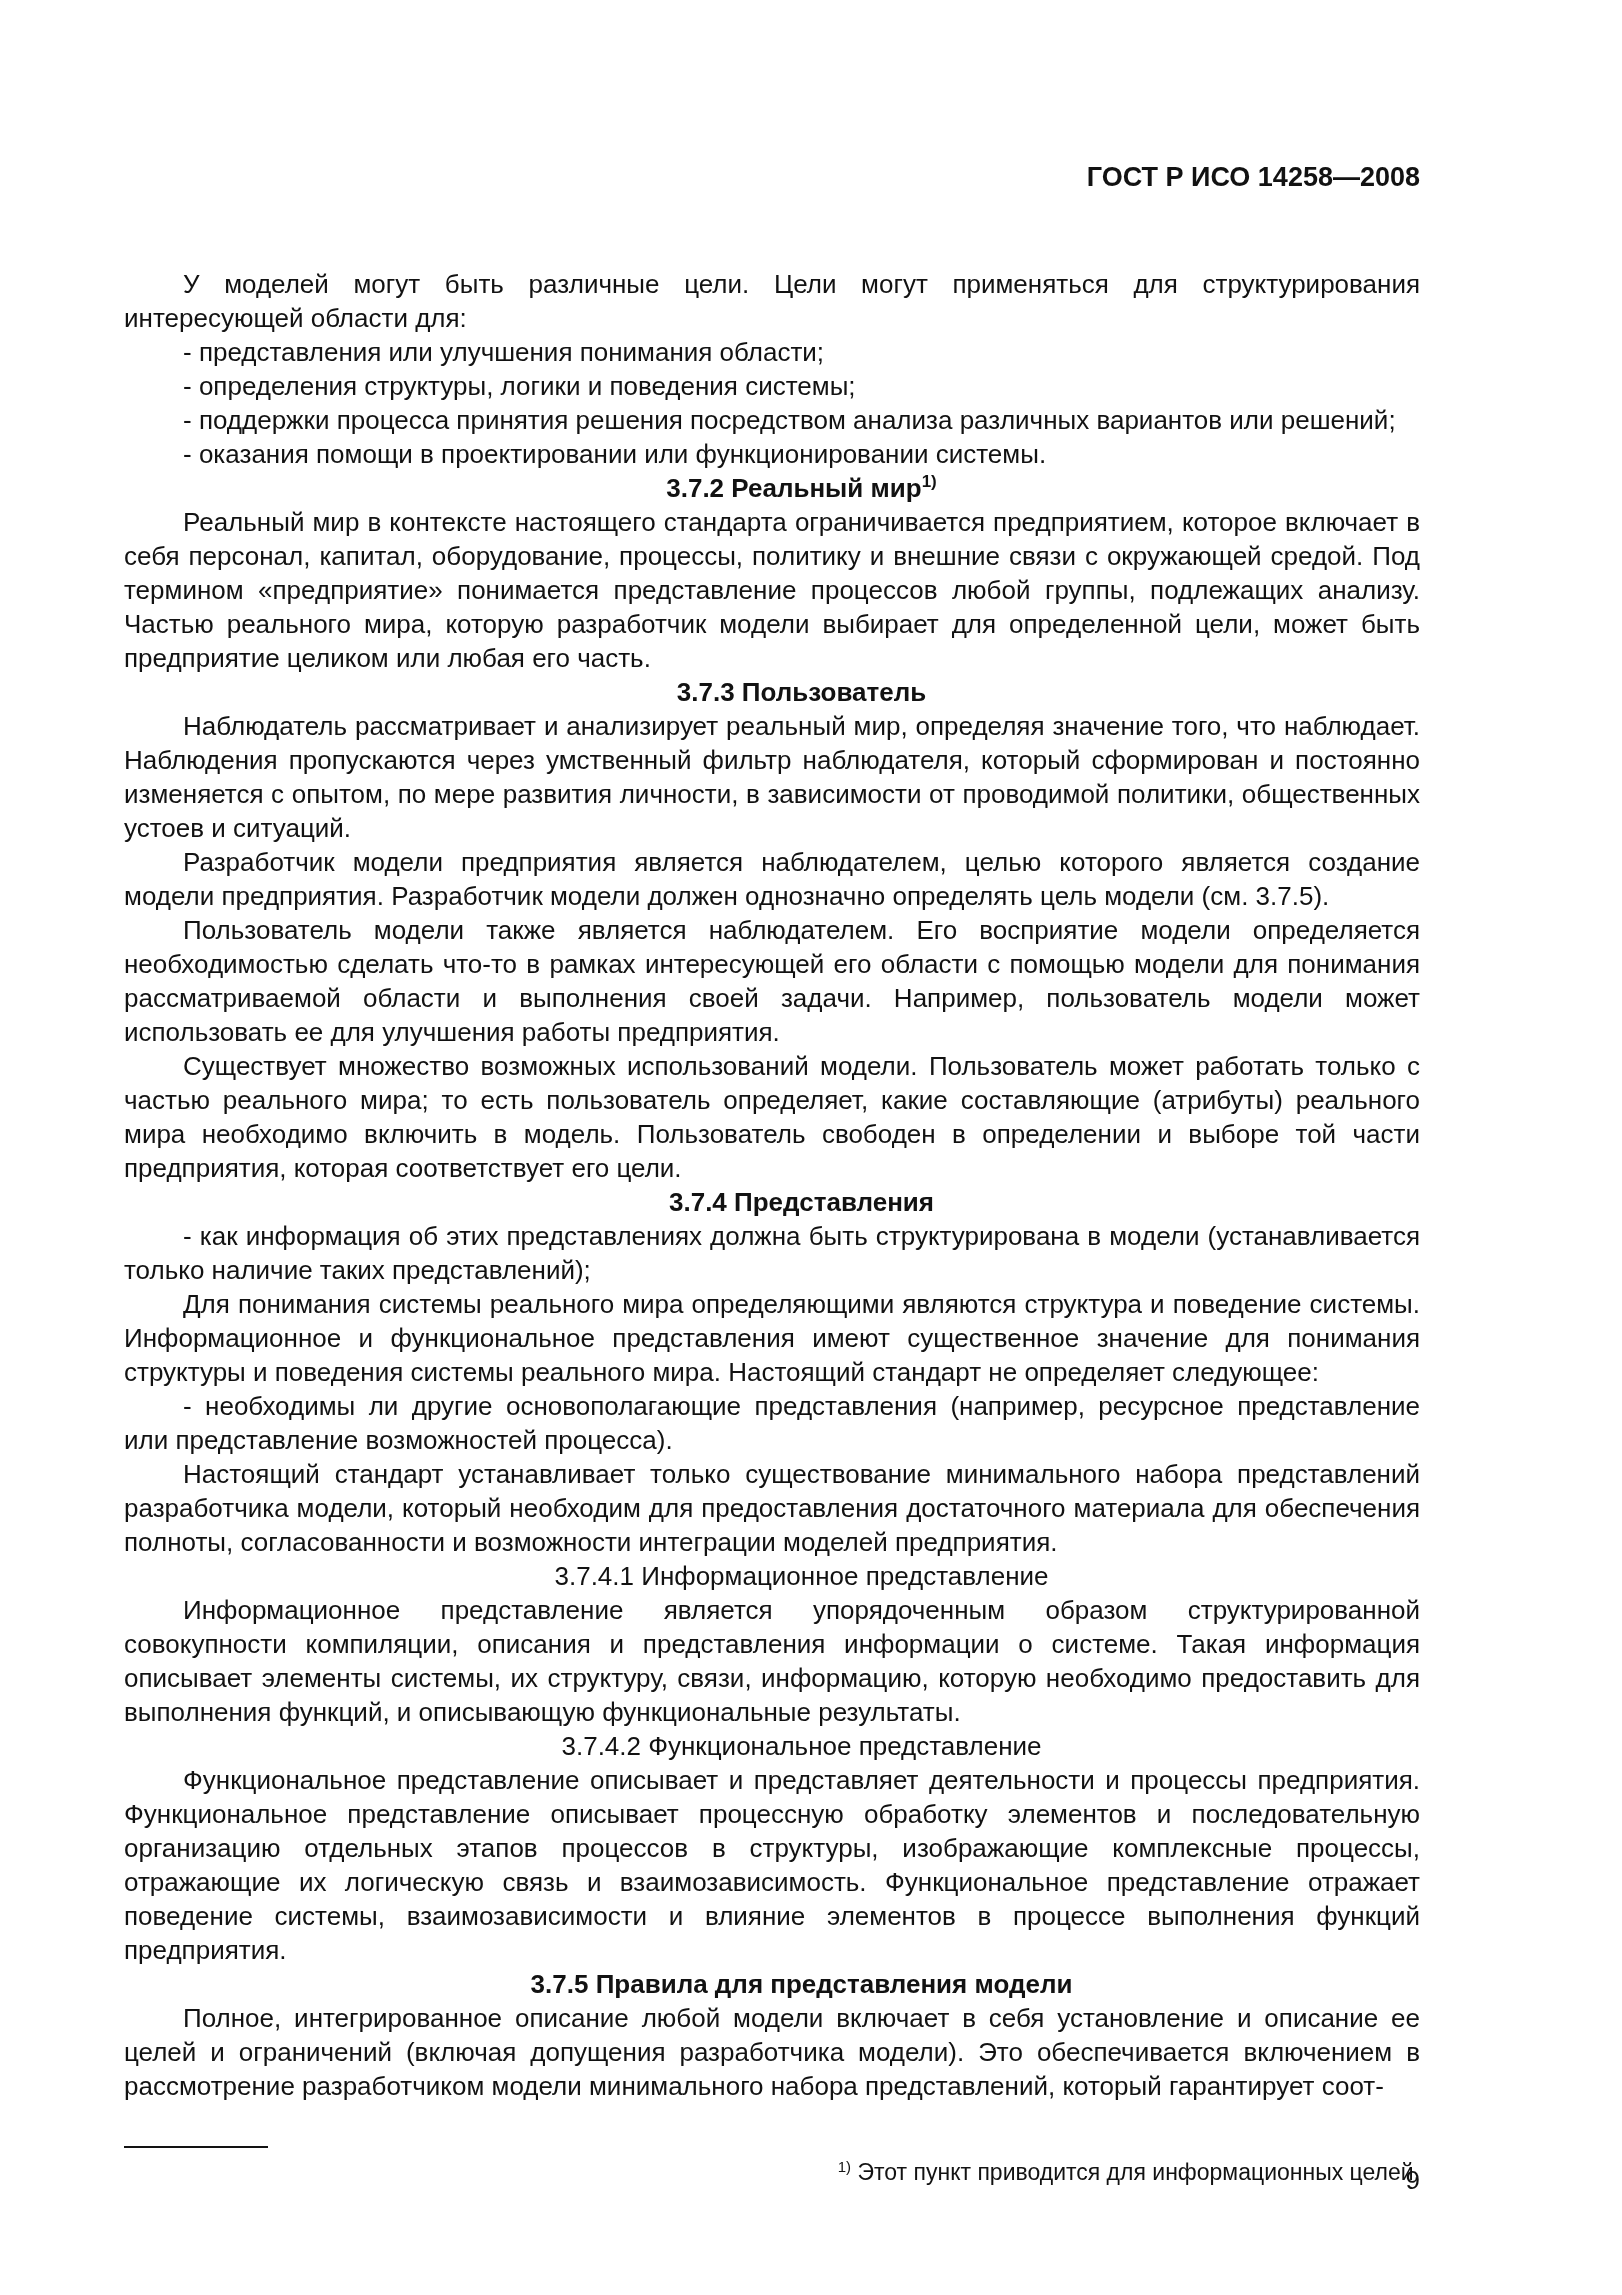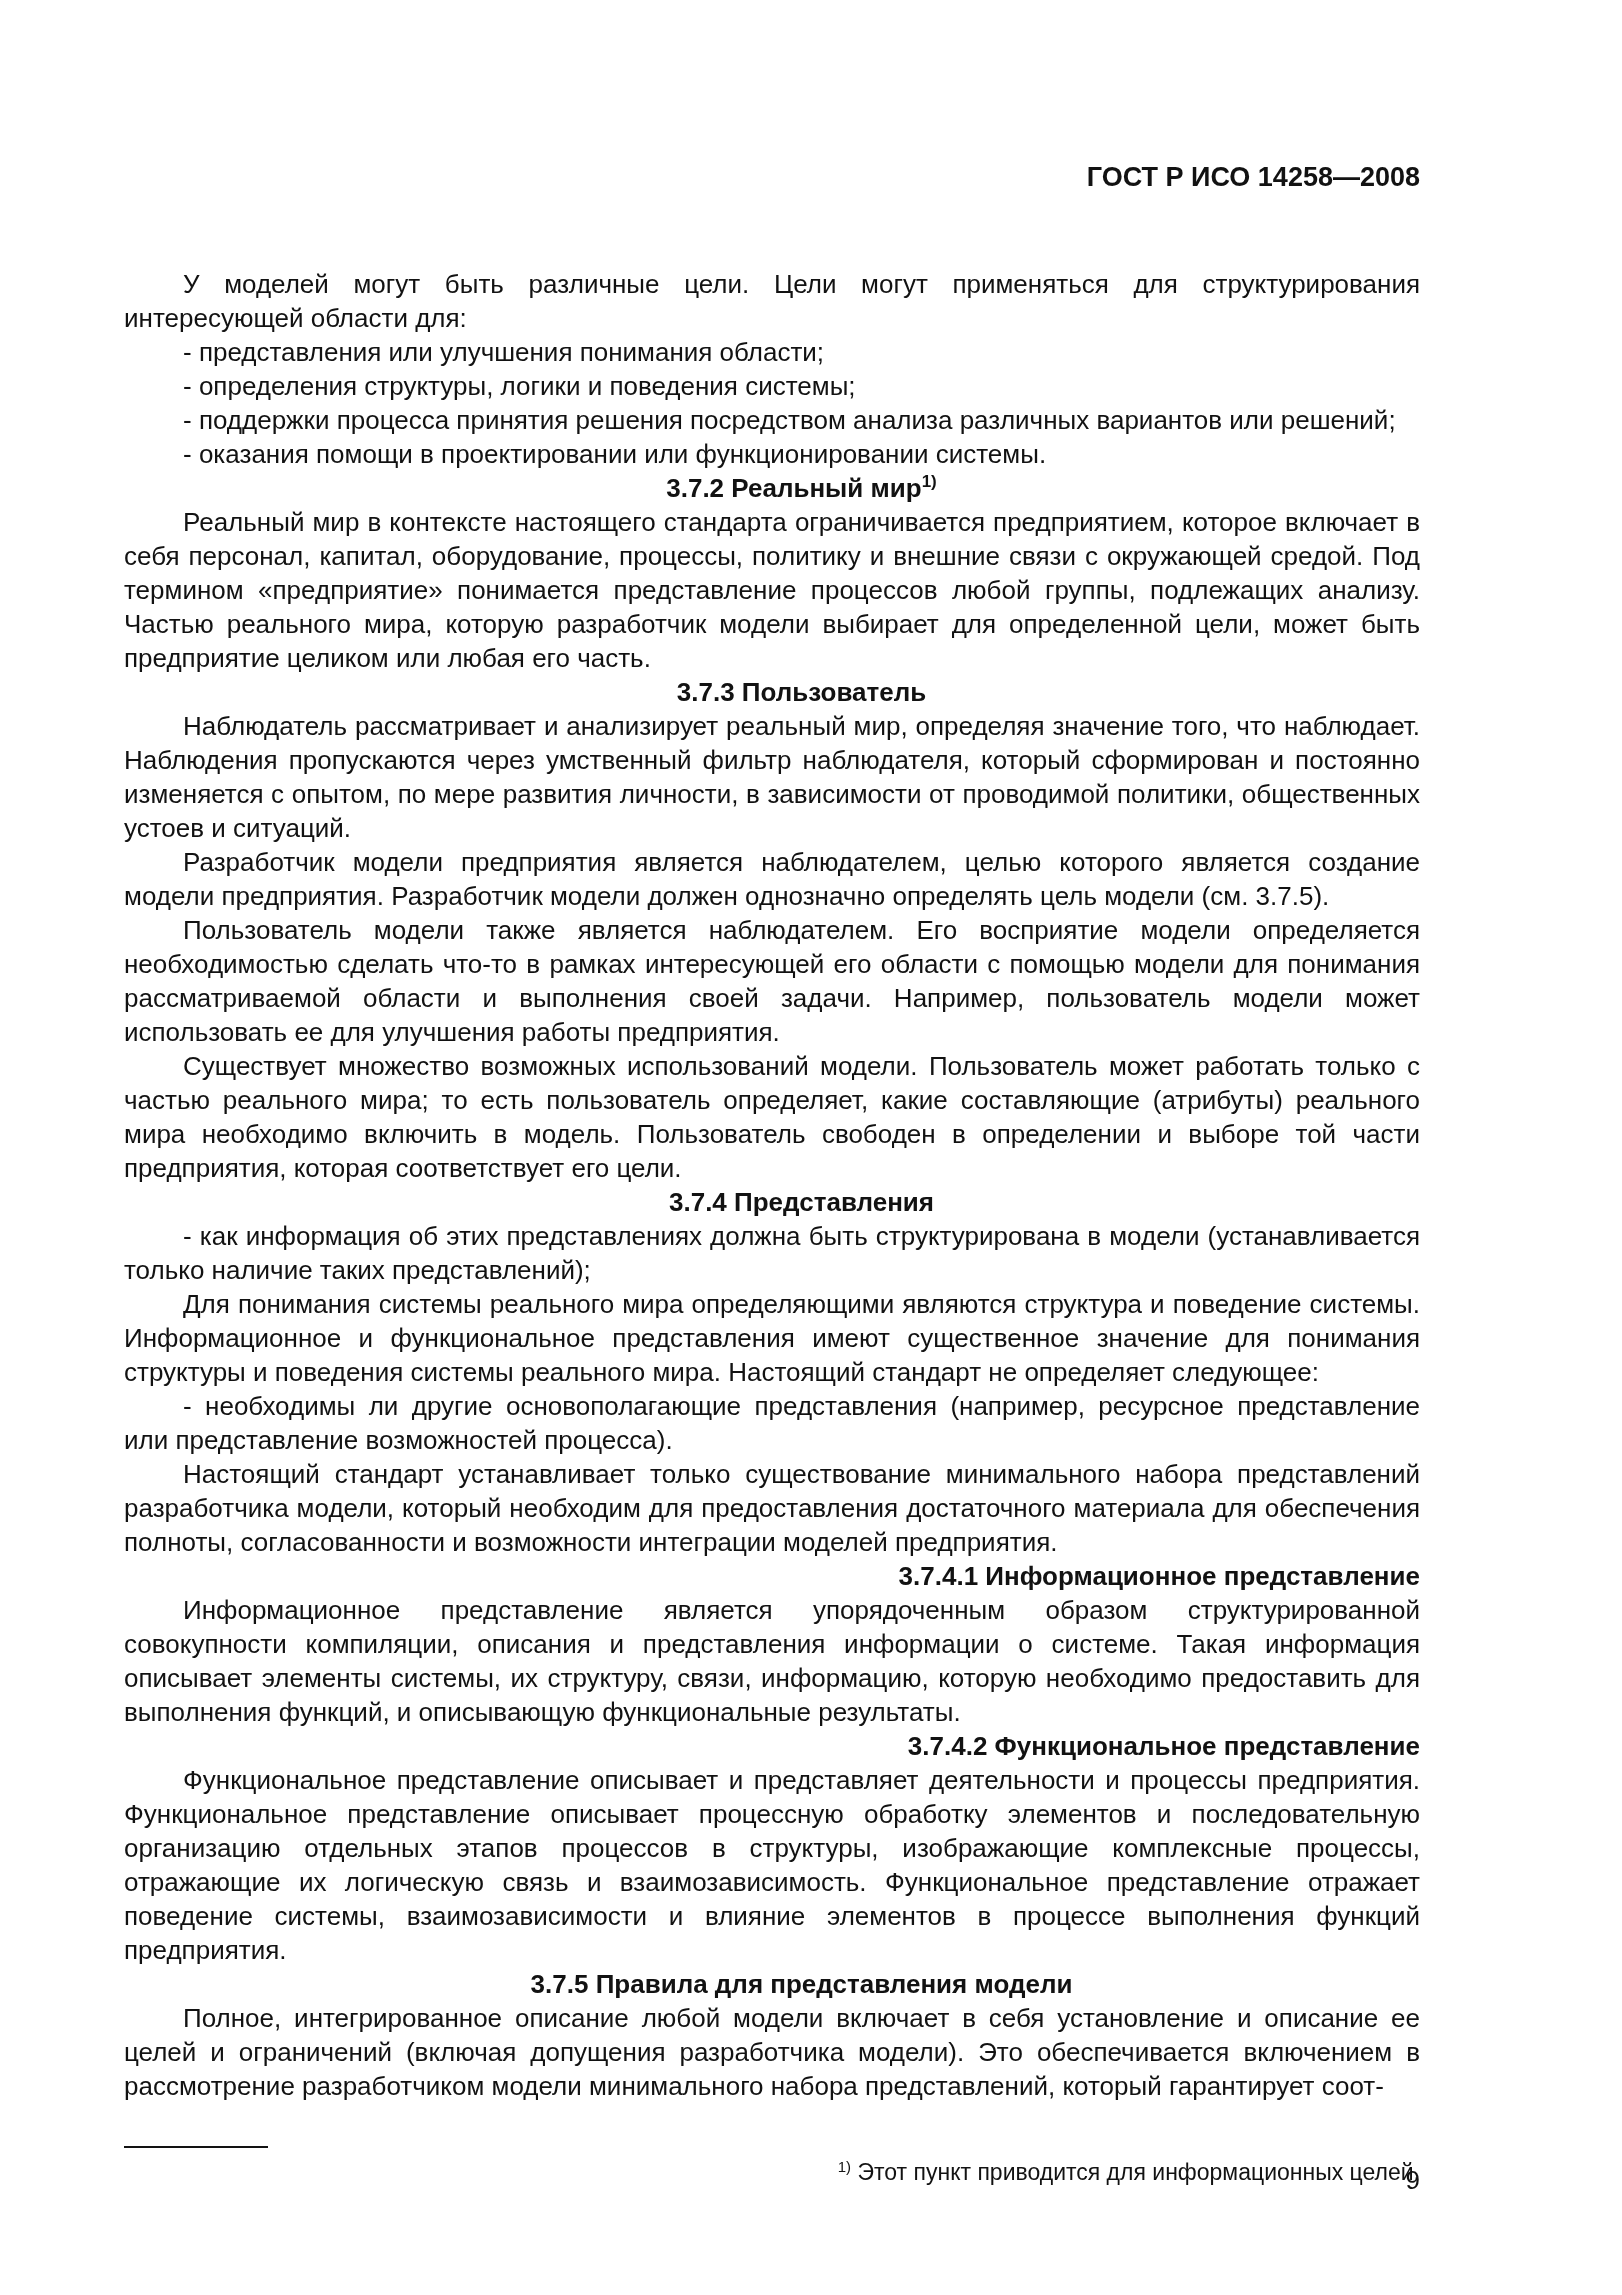--- a/index.html
+++ b/index.html
@@ -38,22 +38,22 @@
     text-indent: 59px;
     hyphens: auto;
     -webkit-hyphens: auto;
   }
   .body-text p.h {
     font-weight: bold;
     text-align: center;
     hyphens: none;
   }
   .body-text p.hs {
-    font-weight: bold;
-    text-align: right;
+    font-weight: normal;
+    text-align: center;
     hyphens: none;
   }
   sup.marker {
     font-size: 17px;
     line-height: 0;
   }
   .footnote-area {
     margin-top: 43px;
   }
   .footnote-rule {

